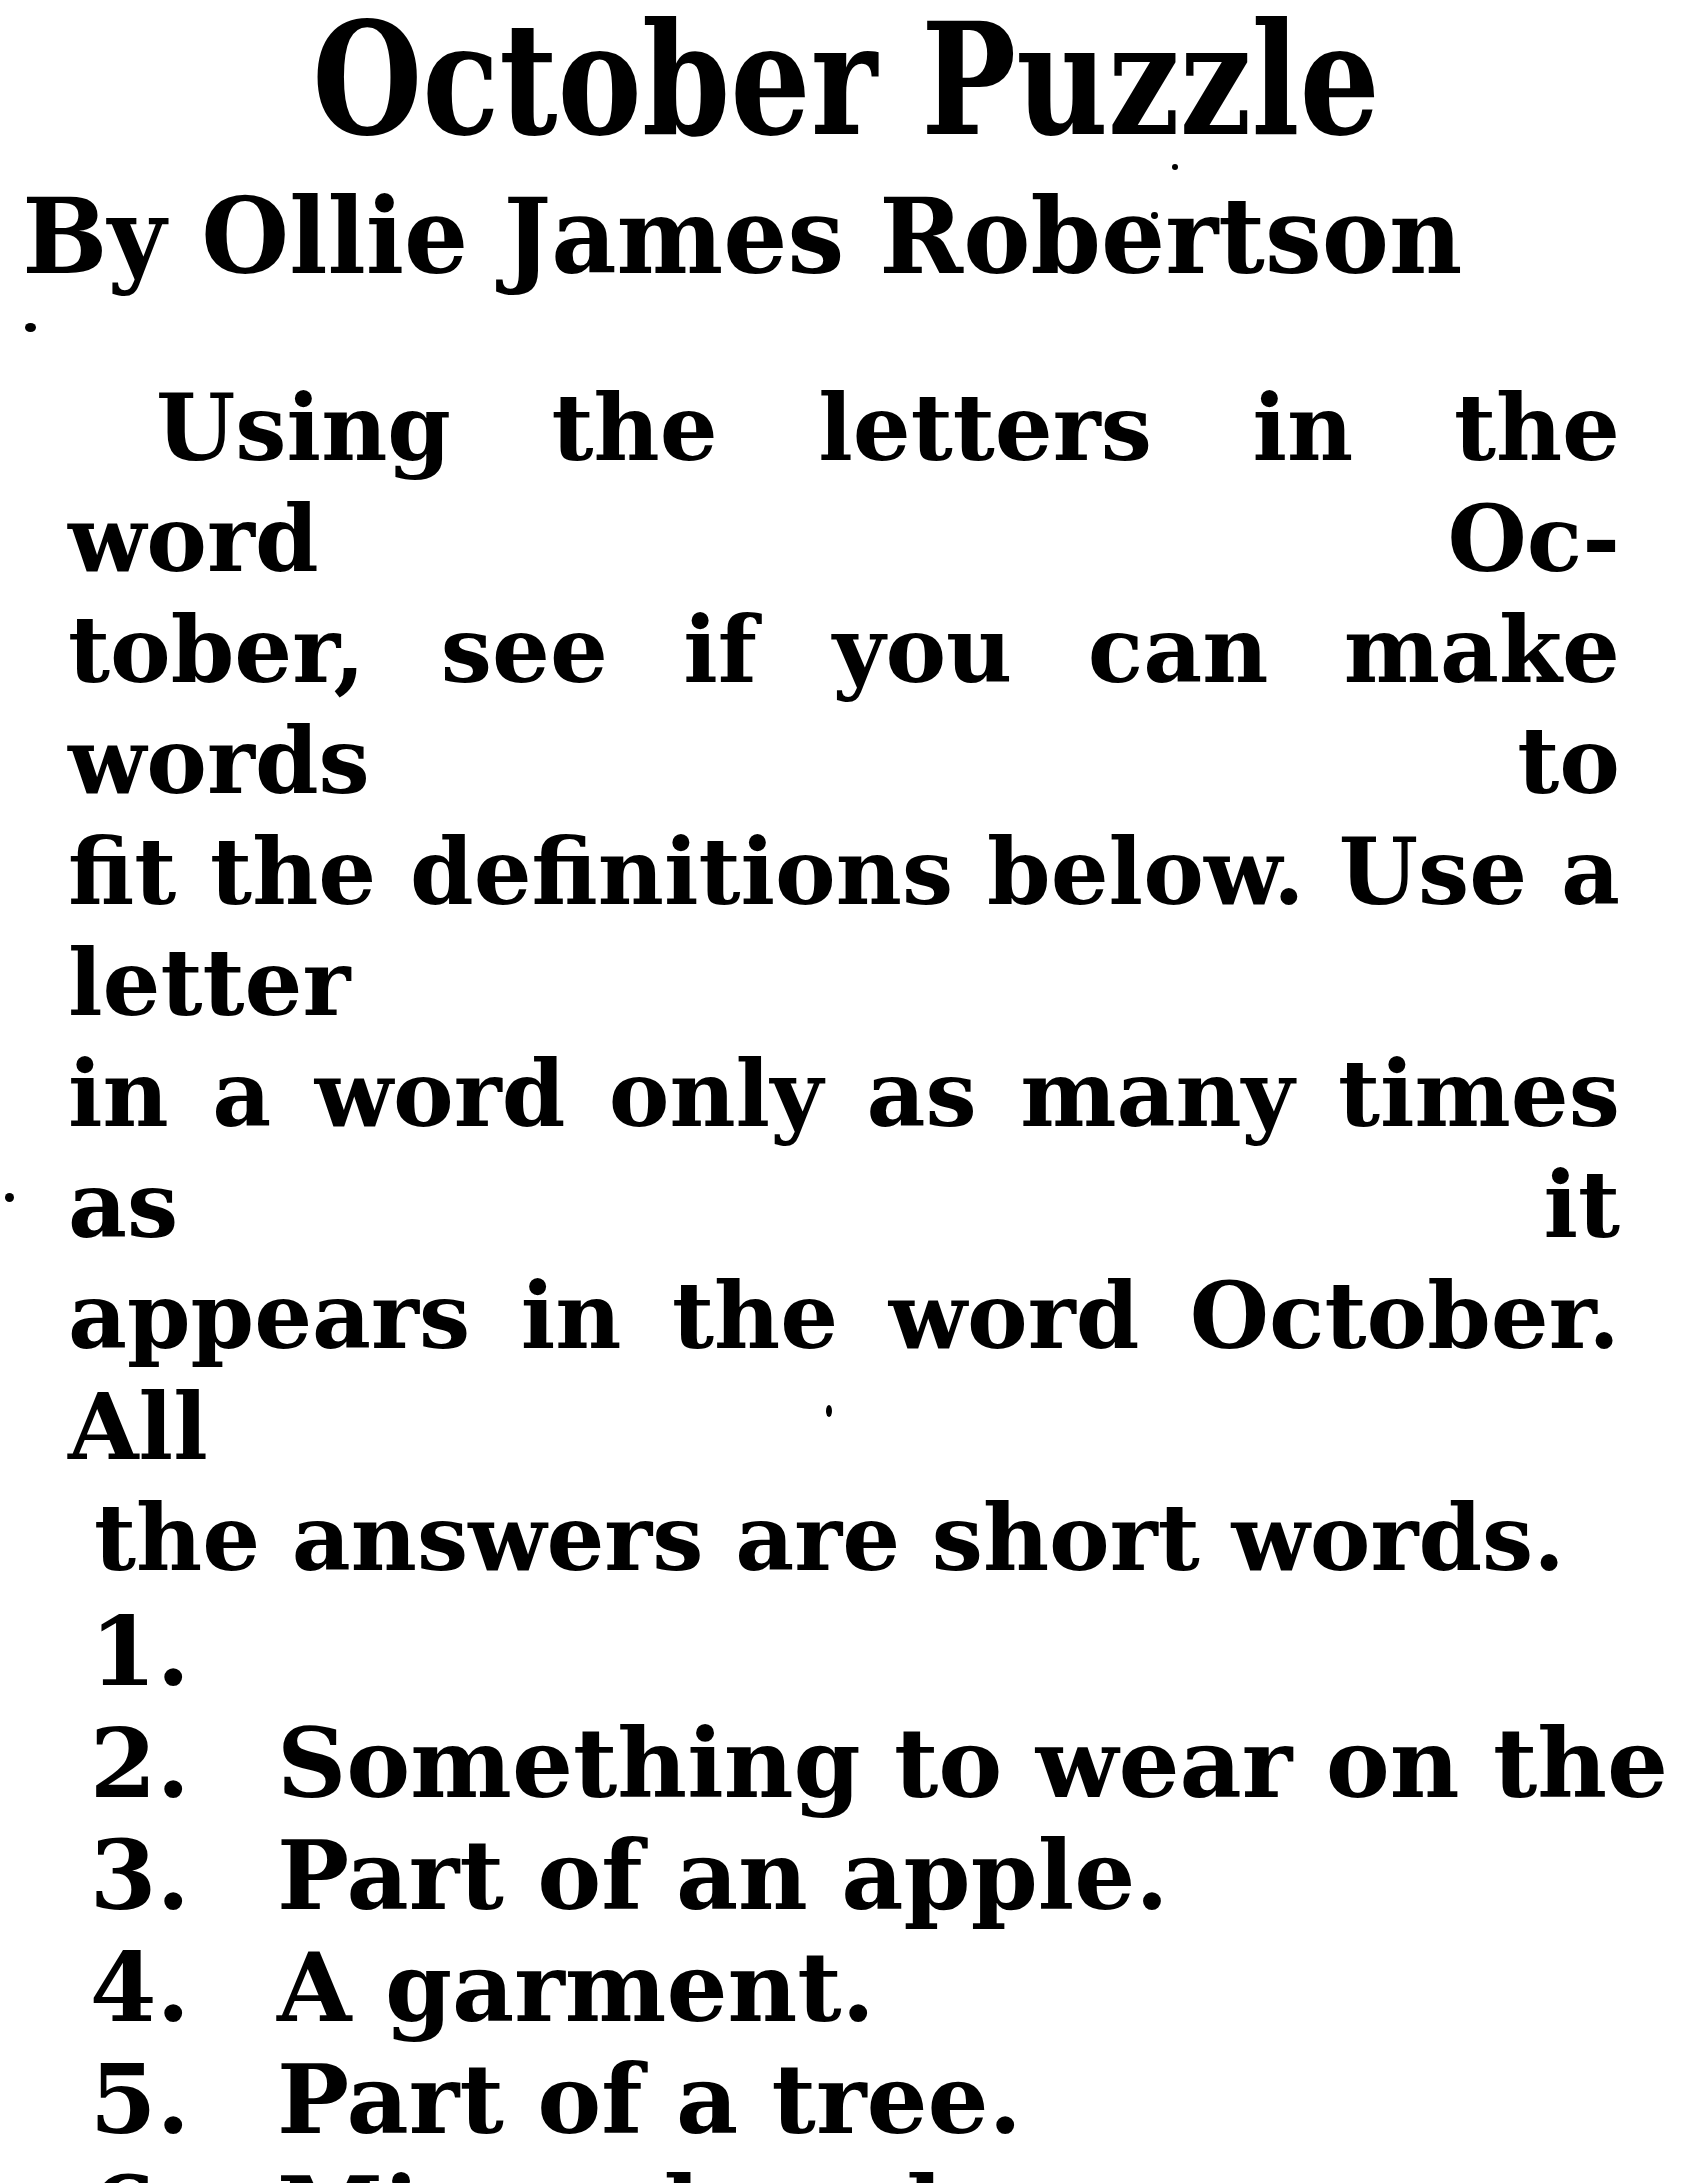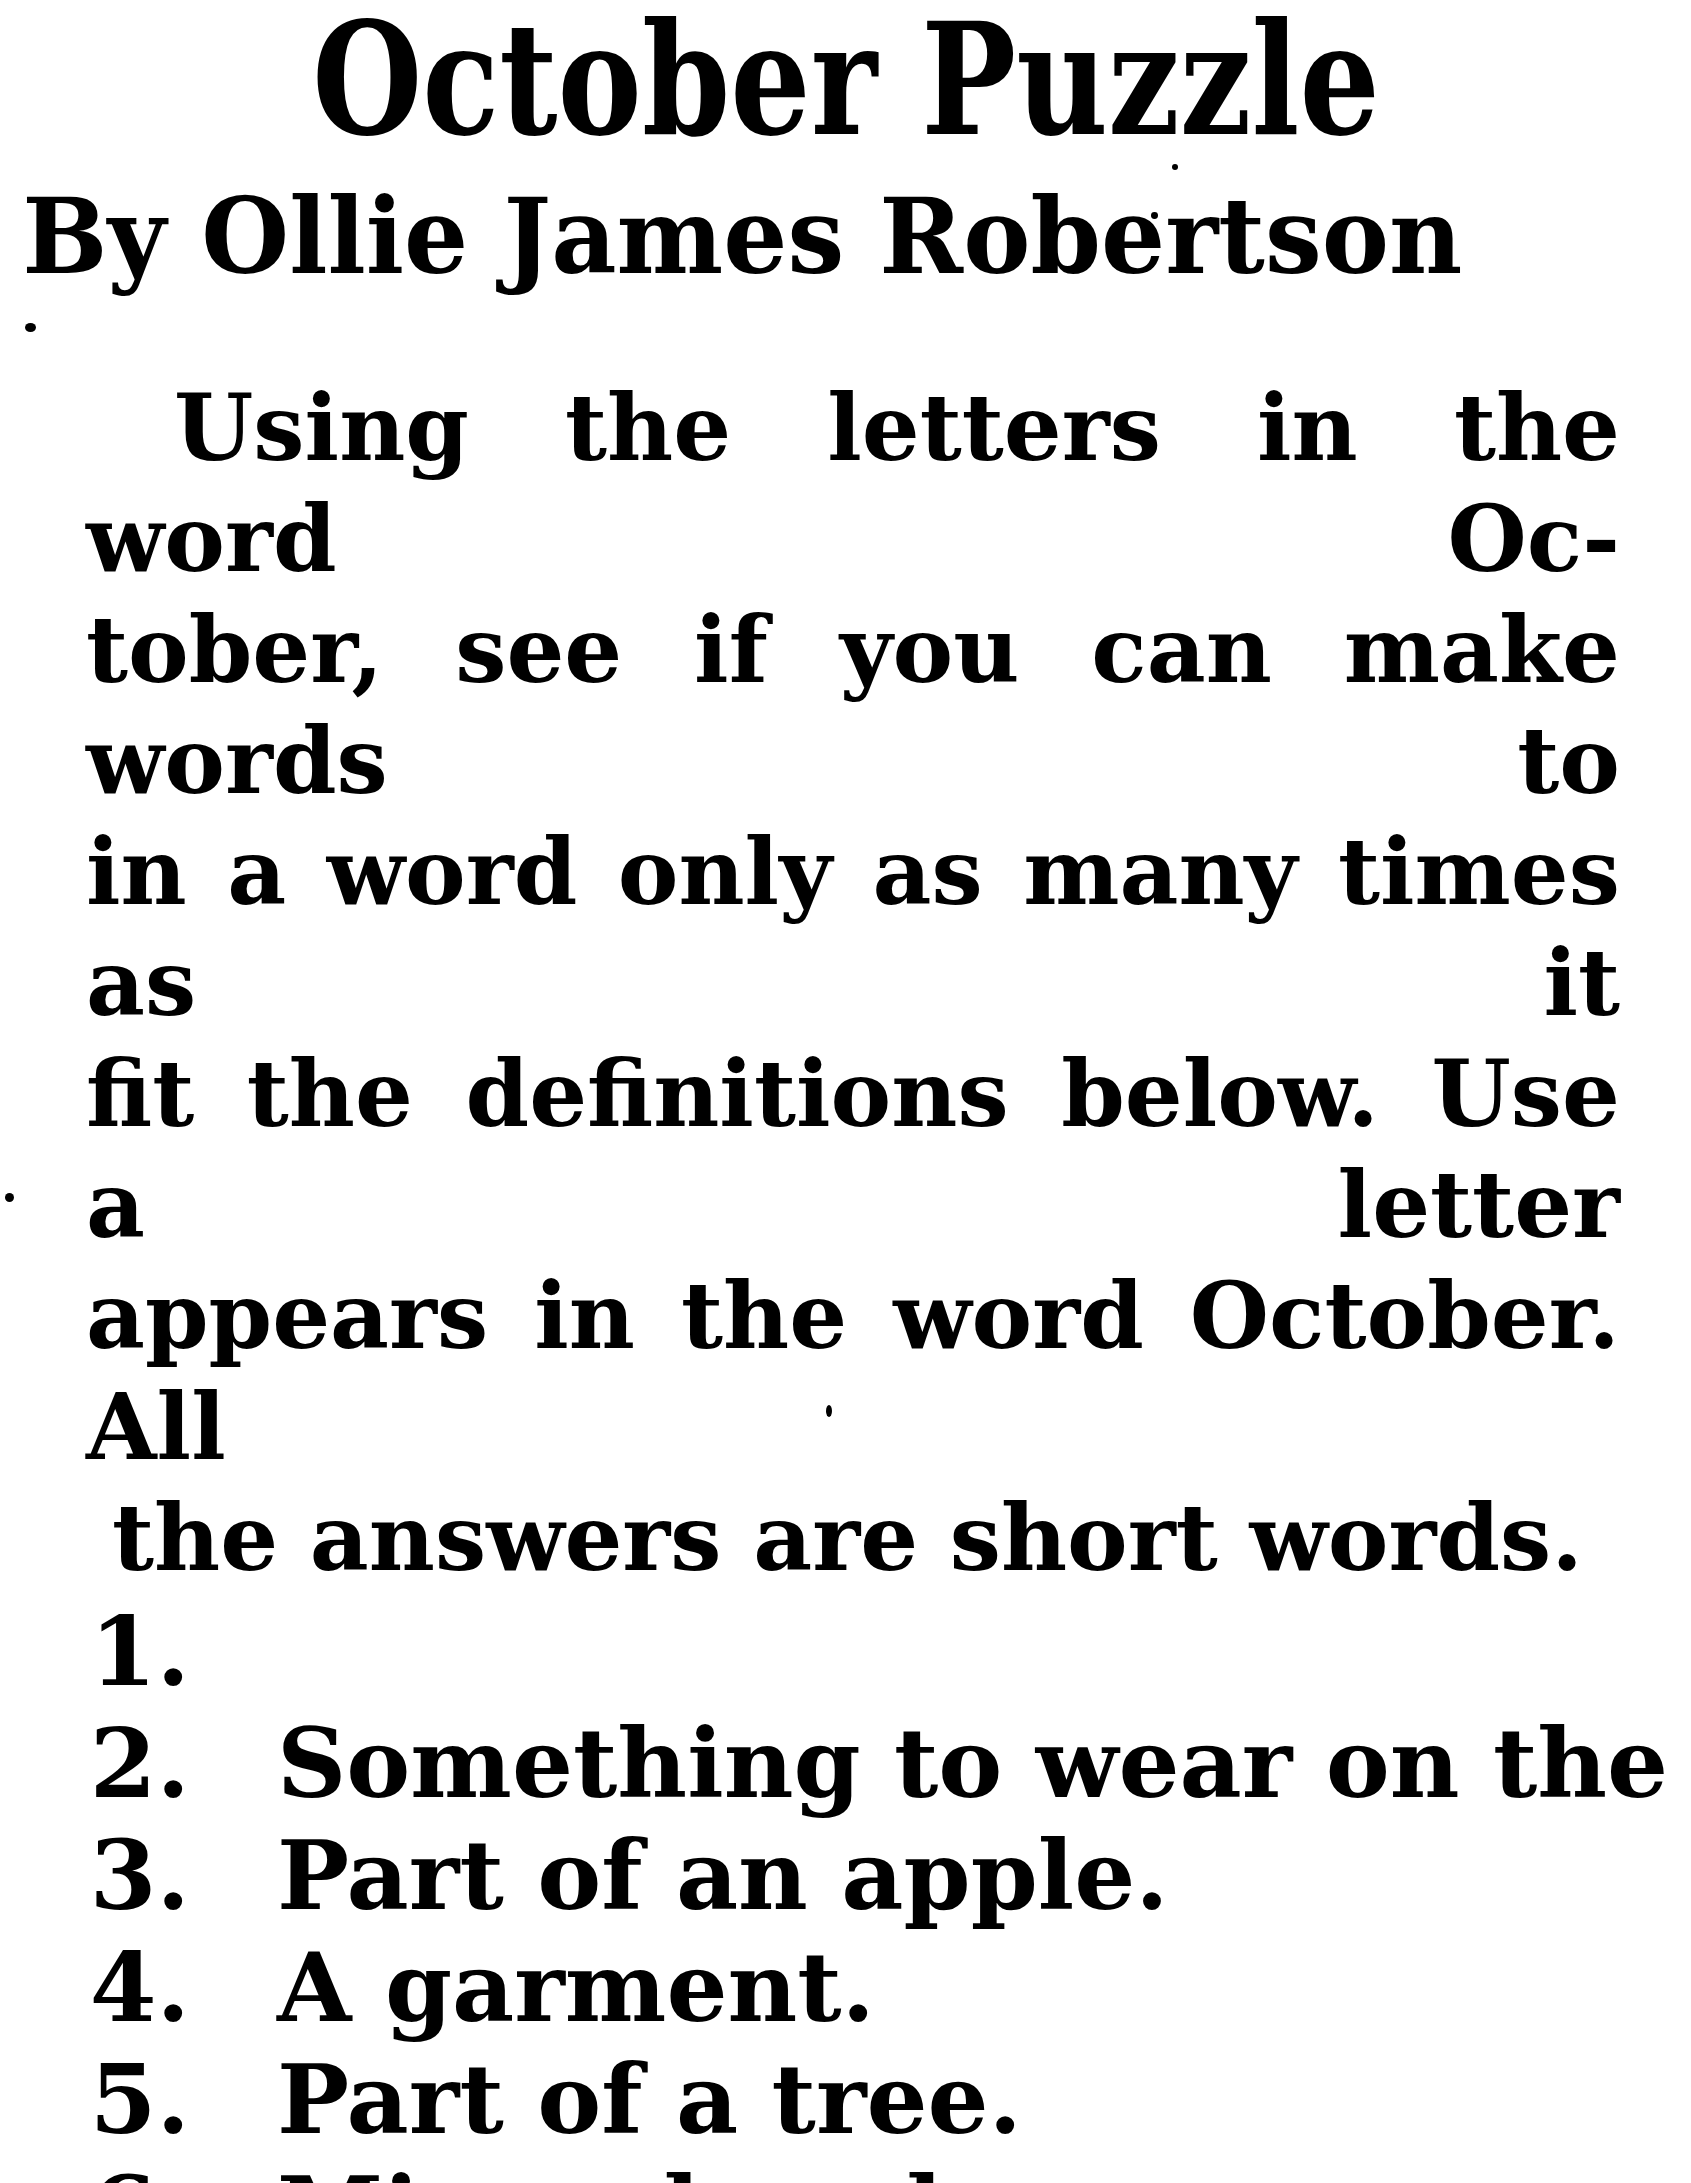--- a/index.html
+++ b/index.html
@@ -40,21 +40,21 @@
     line-height: 104px;
     white-space: nowrap;
   }
   .byline .squeeze {
     display: inline-block;
     transform: scaleX(0.97);
     transform-origin: 50% 50%;
   }
   .intro {
     margin-top: 84px;
-    padding-left: 86px;
+    padding-left: 68px;
     padding-right: 72px;
     font-size: 91px;
     line-height: 111px;
   }
   .intro .line {
     text-align: justify;
     text-align-last: justify;
   }
   .intro .line.first {
     text-indent: 88px;
@@ -94,22 +94,22 @@
 
 <div class="page">
 
   <h1 class="title"><span class="squeeze">October Puzzle</span></h1>
 
   <h2 class="byline"><span class="squeeze">By Ollie James Robertson</span></h2>
 
   <div class="intro" id="intro">
       <div class="line first">Using the letters in the word Oc-</div>
       <div class="line">tober, see if you can make words to</div>
+      <div class="line">fit the definitions below. Use a letter</div>
       <div class="line">in a word only as many times as it</div>
-      <div class="line">fit the definitions below. Use a letter</div>
       <div class="line">appears in the word October. All</div>
       <div class="line last">the answers are short words.</div>
     </div>
 
   <div class="clues" id="clues">
       <div class="clue-row">
         <span class="clue-num">1.</span>
       </div>
       <div class="clue-row">
         <span class="clue-num">2.</span>

